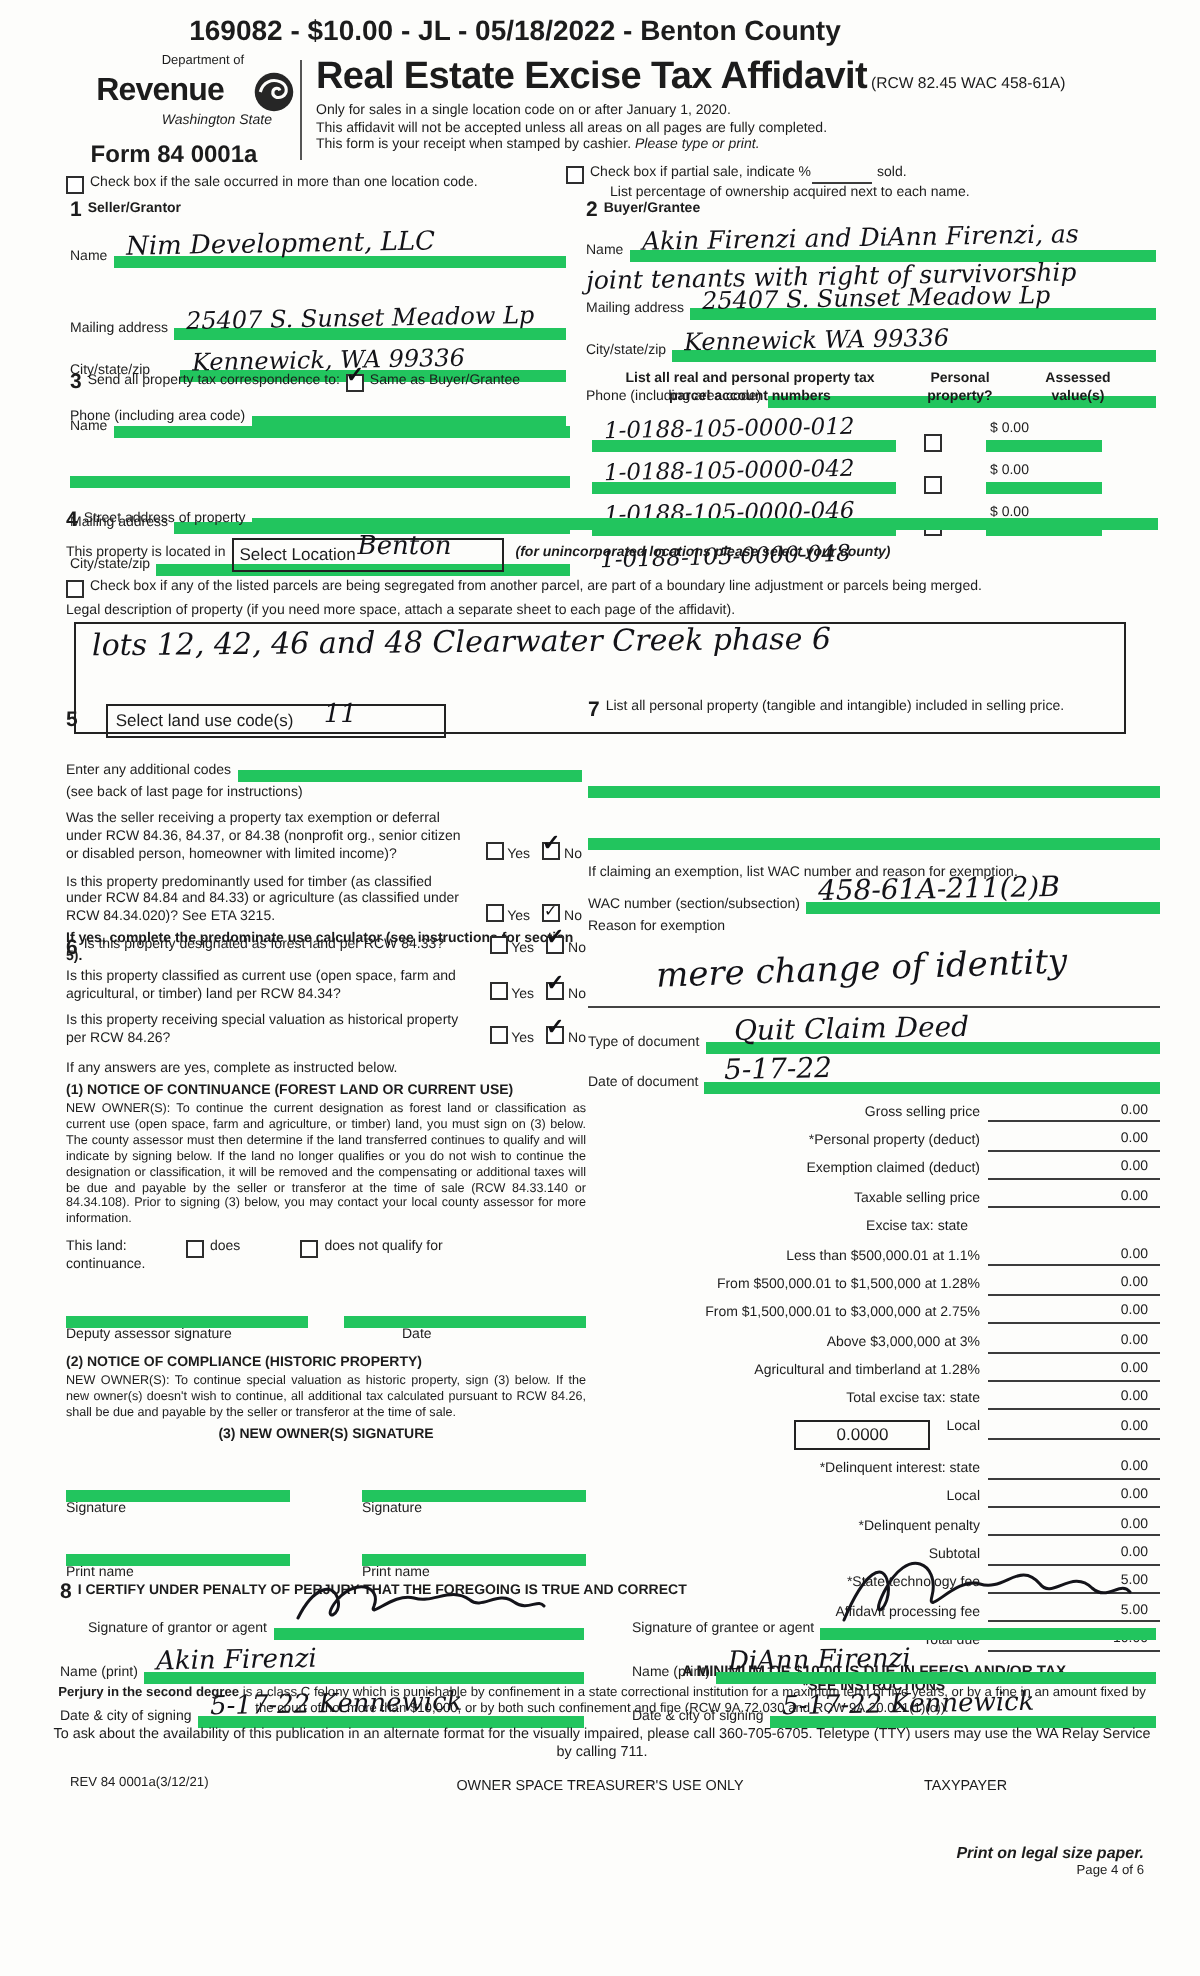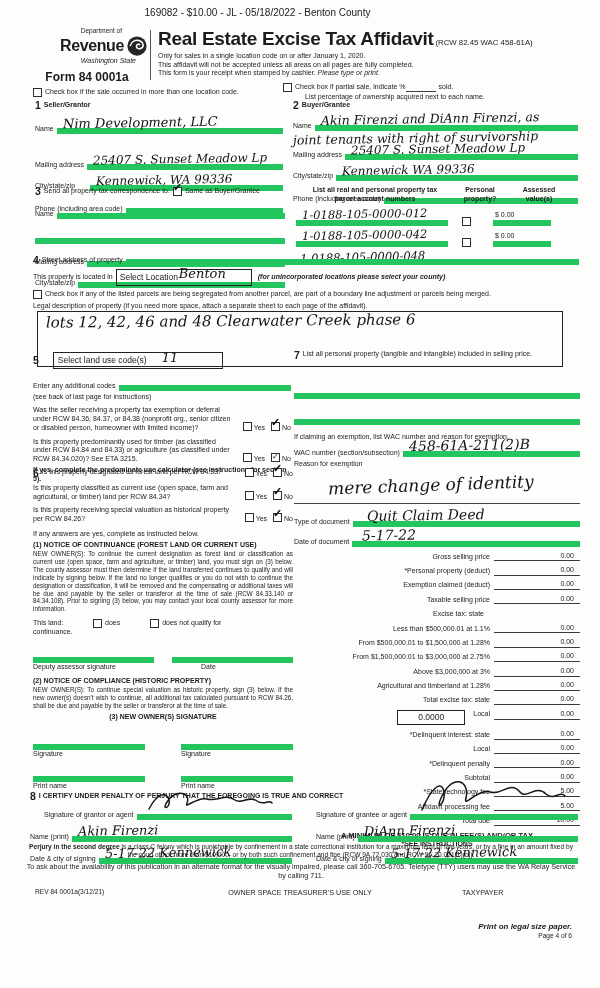--- a/index.html
+++ b/index.html
@@ -29,25 +29,25 @@
   .yn{white-space:nowrap;flex:none;}
   .yn .cb{margin:0 2px 0 6px;}
   .sigsvg{position:absolute;bottom:-3px;left:8px;overflow:visible;}
   .scrawl{stroke:#14141a;fill:none;stroke-width:1.5;stroke-linecap:round;}
 </style>
 </head>
 <body>
 
 <div class="page">
 
-  <div class="abs ctr" style="top:7px;left:0;width:515px;font-size:10px;">169082 - $10.00 - JL - 05/18/2022 - Benton County</div>
+  <div class="abs ctr" style="top:7px;left:0;width:515px;font-size:14px;font-weight:bold;">169082 - $10.00 - JL - 05/18/2022 - Benton County</div>
 
   <div class="abs" style="top:27px;left:26px;width:122px;">
     <div style="text-align:right;padding-right:26px;font-size:6.5px;">Department of</div>
-    <div style="display:flex;align-items:center;">
+    <div style="display:flex;align-items:center;gap:12px;">
       <span class="b" style="font-size:16px;letter-spacing:-0.4px;flex:1;text-align:right;padding-right:2px;">Revenue</span>
       <svg width="22" height="22" viewBox="0 0 24 24">
         <circle cx="12" cy="12" r="10.5" fill="#262626"></circle>
         <path d="M4.5 12 C6 6.5 11 4.5 15.5 6.5 C19.5 8.3 19.6 13 16.5 14.5 C13.8 15.8 11 14.4 11.4 11.8 C11.8 9.6 14.6 9.4 15.2 11.2" stroke="#fdfdfb" stroke-width="1.7" fill="none"></path>
       </svg>
     </div>
     <div class="i" style="text-align:right;padding-right:12px;font-size:7px;">Washington State</div>
     <div class="b" style="font-size:12px;margin-top:4px;text-align:center;">Form 84 0001a</div>
   </div>
 
@@ -180,20 +180,29 @@
           <span class="hw hwabs" style="font-size:11.5px;">1-0188-105-0000-012</span>
         </span>
       <span class="cb" style="margin:0 22px 0 14px;"></span>
       <span class="wline" style="max-width:58px;">
           <span style="position:absolute;bottom:0;left:2px;">$ 0.00</span>
         </span>
     </div>
     <div class="frow" style="margin-top:7px;">
       <span class="wline" style="max-width:152px;">
           <span class="hw hwabs" style="font-size:11.5px;">1-0188-105-0000-042</span>
+        </span>
+      <span class="cb" style="margin:0 22px 0 14px;"></span>
+      <span class="wline" style="max-width:58px;">
+          <span style="position:absolute;bottom:0;left:2px;">$ 0.00</span>
+        </span>
+    </div>
+    <div class="frow" style="margin-top:7px;">
+      <span class="wline" style="max-width:152px;">
+          <span class="hw hwabs" style="font-size:11.5px;">1-0188-105-0000-046</span>
         </span>
       <span class="cb" style="margin:0 22px 0 14px;"></span>
       <span class="wline" style="max-width:58px;">
           <span style="position:absolute;bottom:0;left:2px;">$ 0.00</span>
         </span>
     </div>
     <div class="hw" style="font-size:11.5px;margin-top:3px;margin-left:4px;transform:rotate(-1.5deg);">1-0188-105-0000-048</div>
   </div>
 
   <div class="abs" style="top:251px;left:33px;width:546px;">

